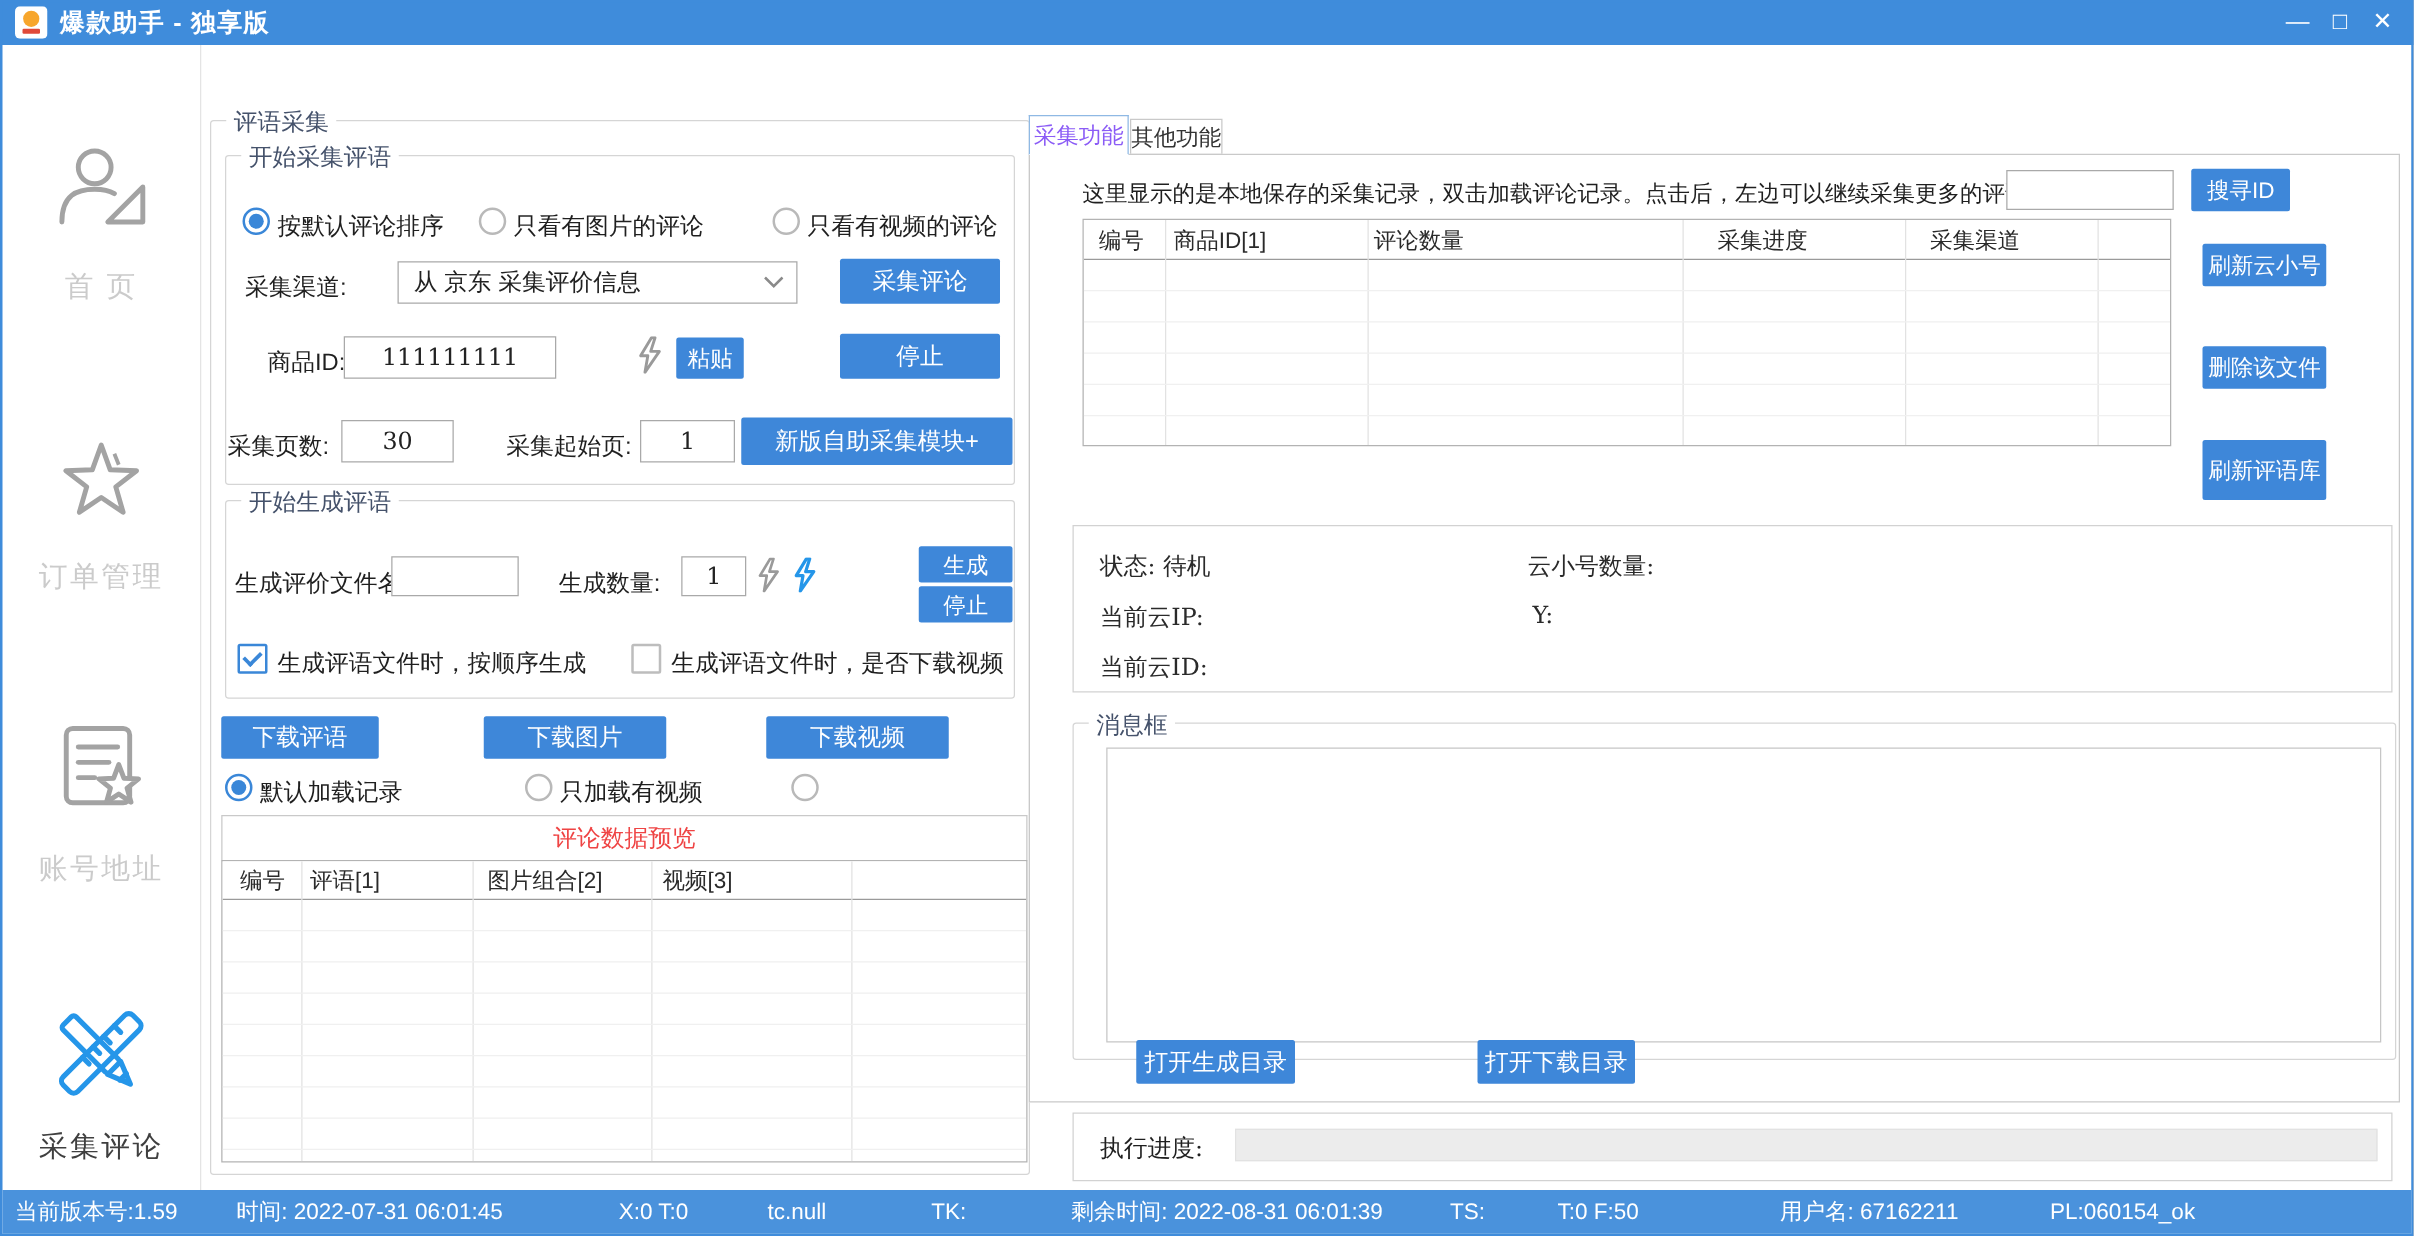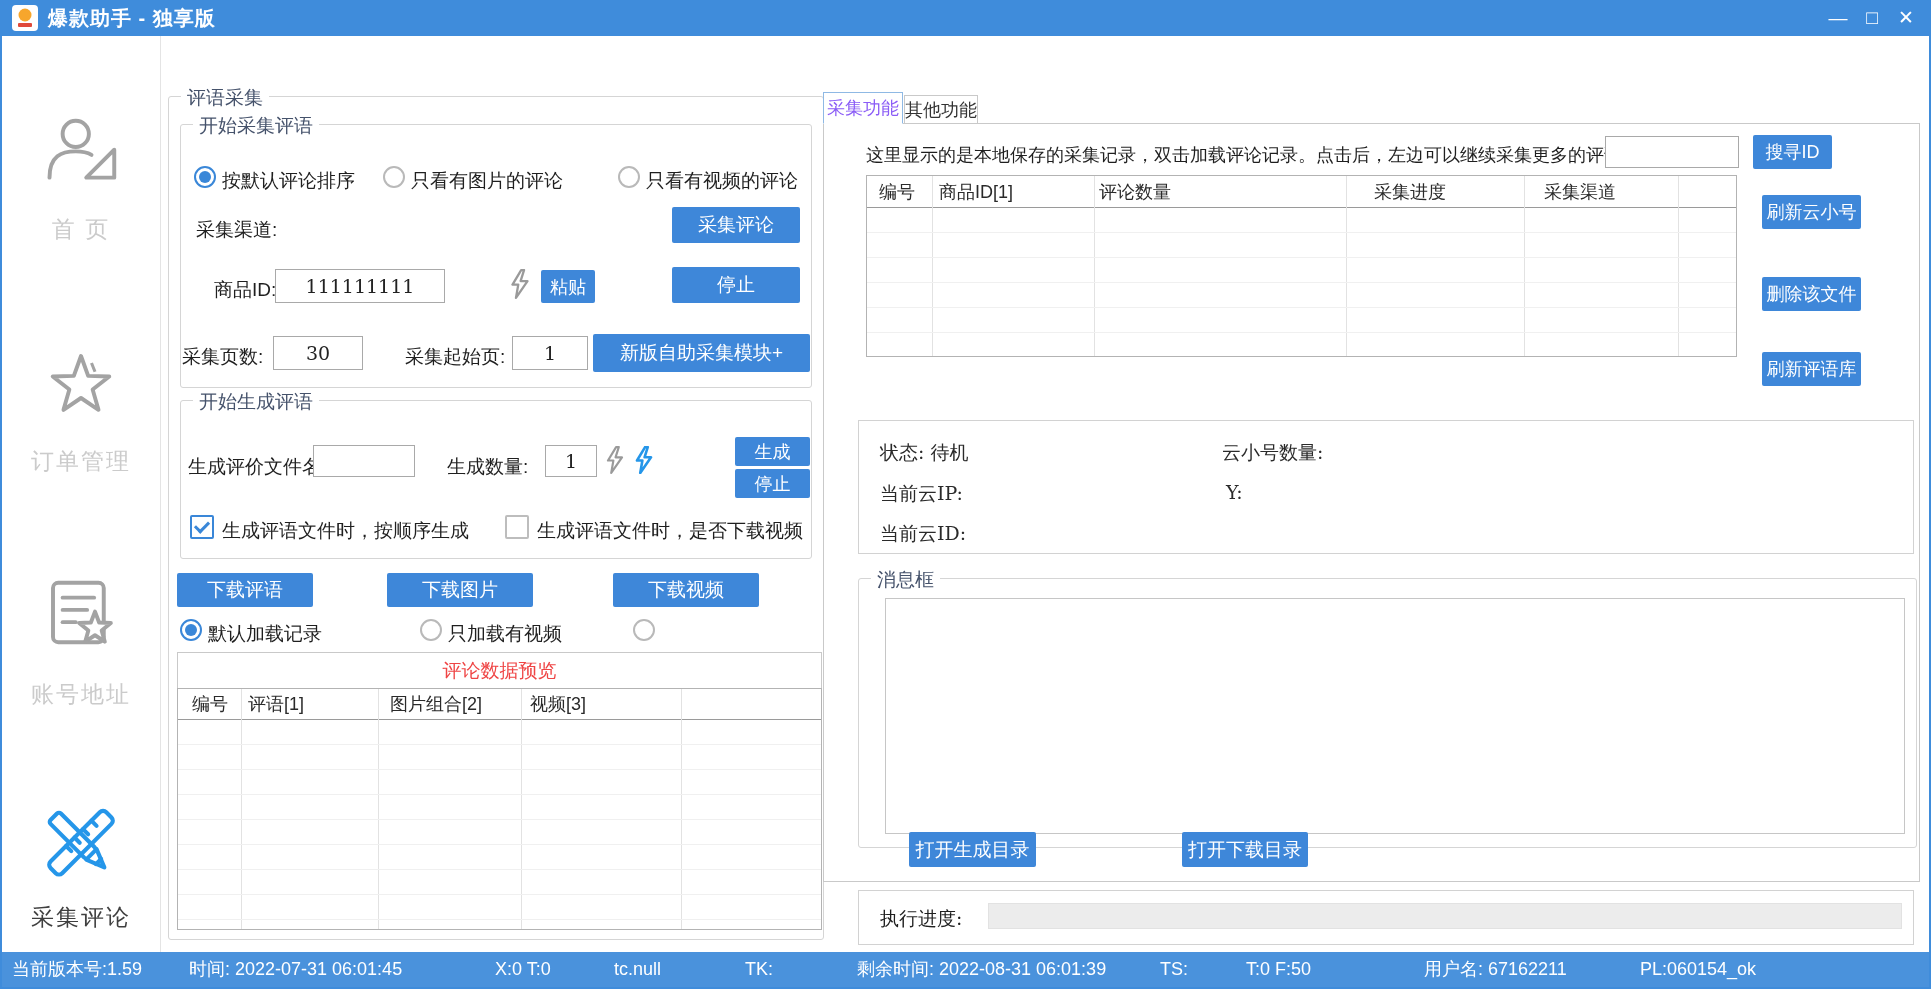--- a/index.html
+++ b/index.html
@@ -132,20 +132,26 @@
   </div>
 
   <div class="radio sel" style="left:194px;top:166px;"></div>
   <span class="lbl" style="left:222px;top:168px;">按默认评论排序</span>
   <div class="radio" style="left:383px;top:166px;"></div>
   <span class="lbl" style="left:411px;top:168px;">只看有图片的评论</span>
   <div class="radio" style="left:618px;top:166px;"></div>
   <span class="lbl" style="left:646px;top:168px;">只看有视频的评论</span>
 
   <span class="lbl" style="left:196px;top:217px;">采集渠道:</span>
+  <div class="select" style="left:318px;top:209px;width:320px;height:34px;">
+    <span class="sv">从 京东 采集评价信息</span>
+    <svg width="16" height="10" viewBox="0 0 16 10">
+      <polyline points="1,1 8,8 15,1" fill="none" stroke="#8a8a8a" stroke-width="2"></polyline>
+    </svg>
+  </div>
   <div class="btn" style="left:672px;top:207px;width:128px;height:36px;">采集评论</div>
 
   <span class="lbl" style="left:214px;top:277px;">商品ID:</span>
   <input class="tin ctr" style="left: 275px; top: 269px; width: 170px; height: 34px;" value="111111111">
   <span class="bolt" style="left:506px;top:269px;">
     <svg width="28" height="30" viewBox="0 0 24 26">
         <path d="M13 1 L5.5 13.5 L10.5 13.5 L8.5 25 L18.5 10.5 L12.5 10.5 L15.5 1 Z" fill="none" stroke="#9a9a9a" stroke-width="2" stroke-linejoin="round"></path>
       </svg>
   </span>
   <div class="btn" style="left:541px;top:270px;width:54px;height:33px;font-size:18px;">粘贴</div>
@@ -176,21 +182,21 @@
       </svg>
   </span>
   <div class="btn" style="left:735px;top:437px;width:75px;height:29px;font-size:18px;">生成</div>
   <div class="btn" style="left:735px;top:469px;width:75px;height:29px;font-size:18px;">停止</div>
 
   <div class="cb checked" style="left:190px;top:515px;"></div>
   <span class="lbl" style="left:222px;top:518px;">生成评语文件时，按顺序生成</span>
   <div class="cb" style="left:505px;top:515px;"></div>
   <span class="lbl" style="left:537px;top:518px;">生成评语文件时，是否下载视频</span>
 
-  <div class="btn" style="left:177px;top:573px;width:136px;height:34px;">下载评语</div>
+  <div class="btn" style="left:177px;top:573px;width:126px;height:34px;">下载评语</div>
   <div class="btn" style="left:387px;top:573px;width:146px;height:34px;">下载图片</div>
   <div class="btn" style="left:613px;top:573px;width:146px;height:34px;">下载视频</div>
 
   <div class="radio sel" style="left:180px;top:619px;"></div>
   <span class="lbl" style="left:208px;top:621px;">默认加载记录</span>
   <div class="radio" style="left:420px;top:619px;"></div>
   <span class="lbl" style="left:448px;top:621px;">只加载有视频</span>
   <div class="radio" style="left:633px;top:619px;"></div>
   <span class="lbl" style="left:661px;top:630px;margin-top:30px;">只加载有图片</span>
 
@@ -242,21 +248,21 @@
     <div class="trow" style="top:31px;"></div>
     <div class="trow" style="top:56px;"></div>
     <div class="trow" style="top:81px;"></div>
     <div class="trow" style="top:106px;"></div>
     <div class="trow" style="top:131px;"></div>
     <div class="trow" style="top:156px;"></div>
   </div>
 
   <div class="btn" style="left:1762px;top:195px;width:99px;height:34px;font-size:18px;">刷新云小号</div>
   <div class="btn" style="left:1762px;top:277px;width:99px;height:34px;font-size:18px;">删除该文件</div>
-  <div class="btn" style="left:1762px;top:352px;width:99px;height:34px;font-size:18px;">刷新评语库</div>
+  <div class="btn" style="left:1762px;top:352px;width:99px;height:48px;font-size:18px;">刷新评语库</div>
 
   <div class="boxed" style="left:858px;top:420px;width:1056px;height:134px;"></div>
   <span class="stat" style="left:880px;top:440px;">状态: 待机</span>
   <span class="stat" style="left:1222px;top:440px;">云小号数量:</span>
   <span class="stat" style="left:880px;top:481px;">当前云IP:</span>
   <span class="stat" style="left:1226px;top:481px;">Y:</span>
   <span class="stat" style="left:880px;top:521px;">当前云ID:</span>
 
   <div class="grp" style="left:858px;top:578px;width:1057px;height:268px;">
     <span class="gt">消息框</span>

